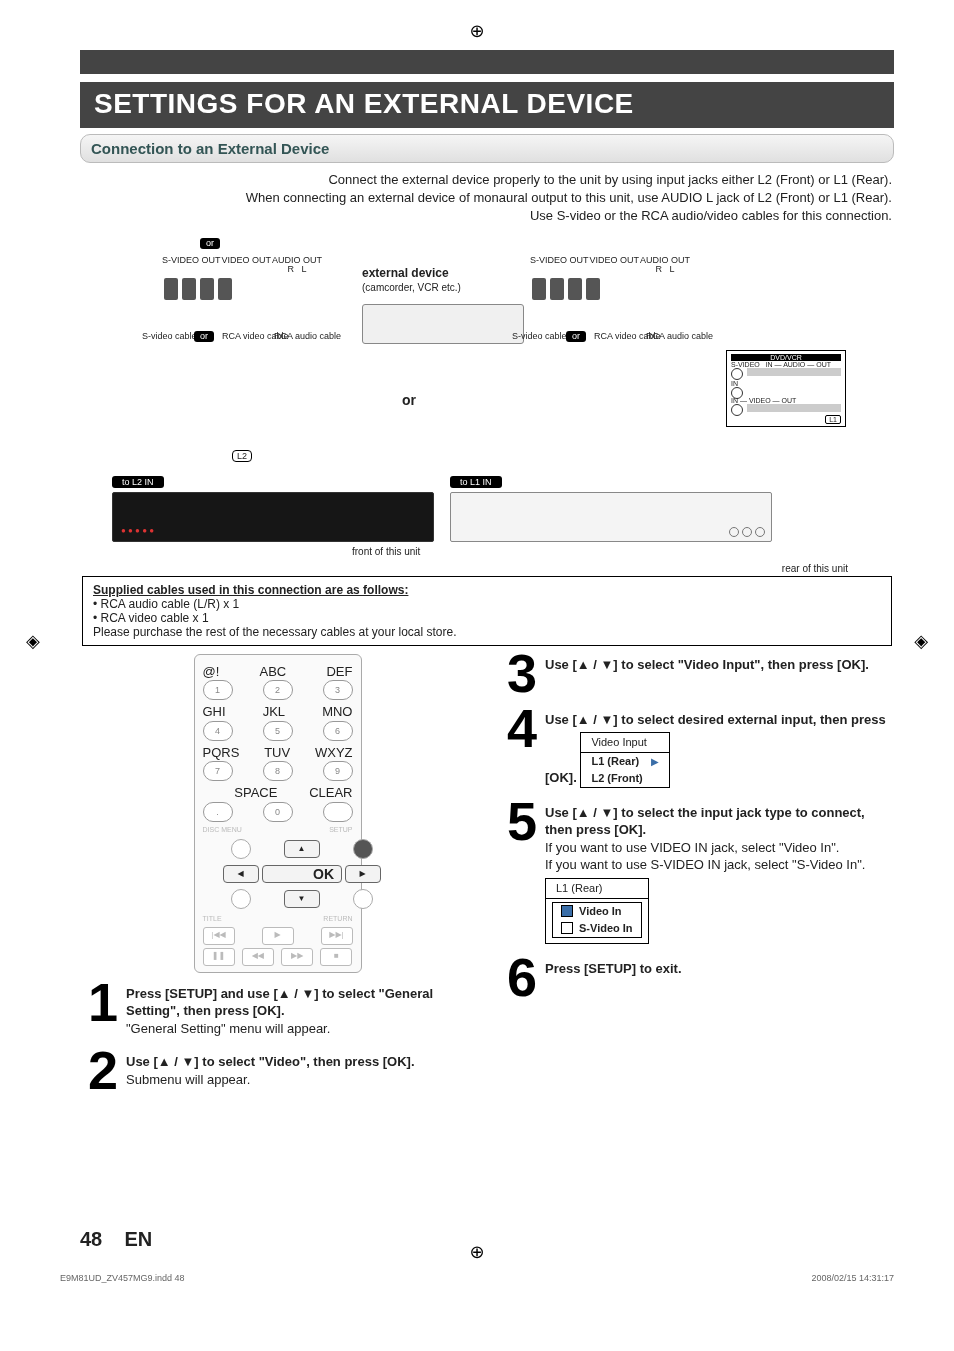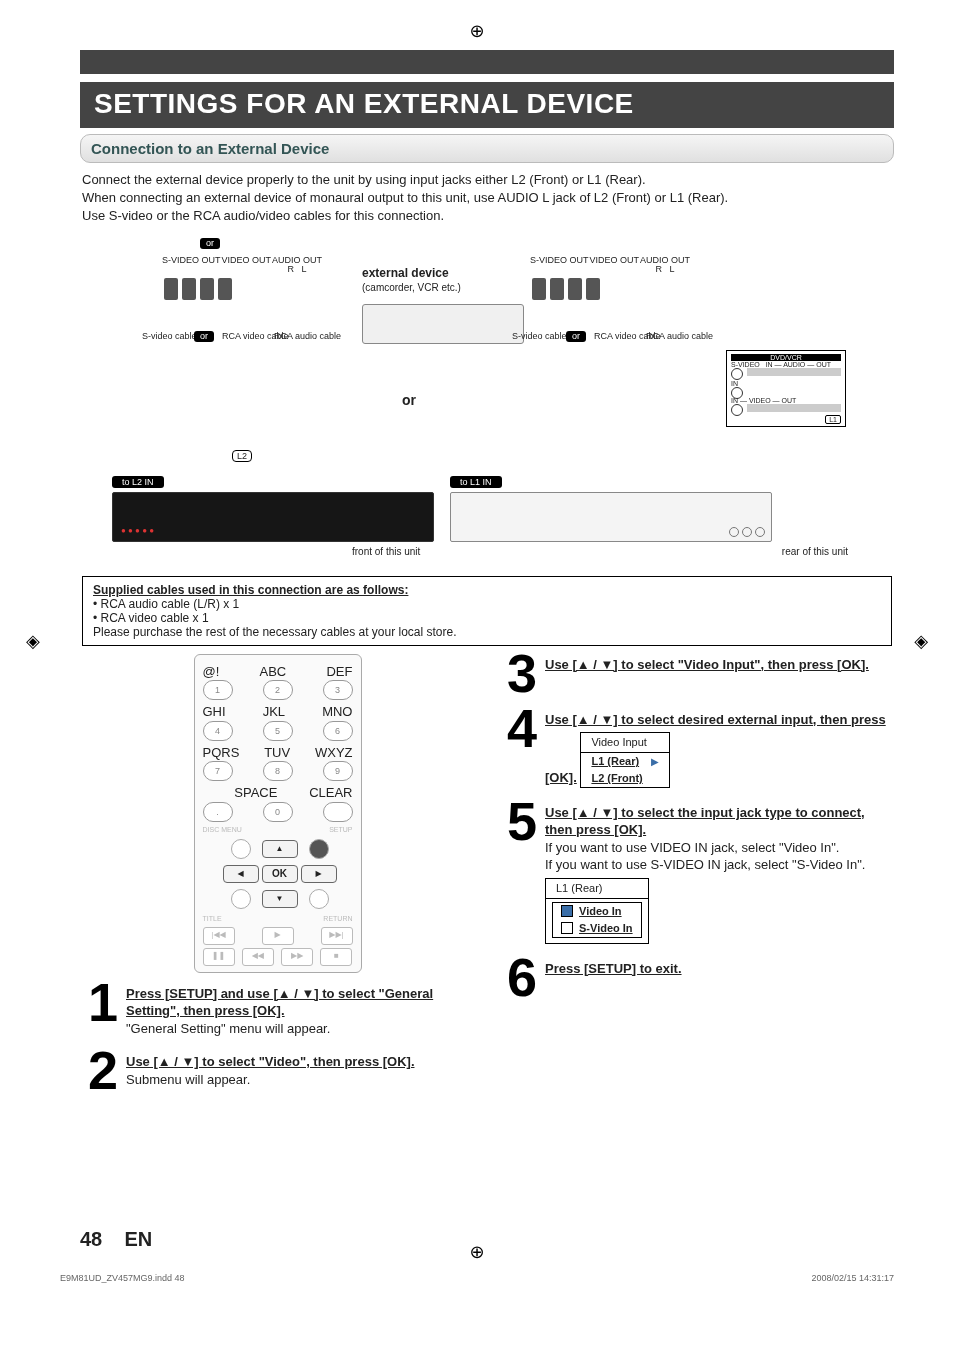--- a/index.html
+++ b/index.html
@@ -47,20 +47,21 @@
     padding: 5px 10px;
     font-weight: bold;
     color: #355;
     font-size: 15px;
     background: linear-gradient(#f5f5f5,#e0e0e0);
   }
   .intro-text {
     font-size: 13px;
     line-height: 1.4;
     margin: 8px 2px 0 2px;
+    text-align: right;
   }
   .diagram-box {
     margin: 6px 2px 4px 2px;
     height: 340px;
     border: 0;
     position: relative;
     box-sizing: border-box;
     padding: 6px 8px;
     font-size: 10px;
   }
@@ -124,40 +125,40 @@
   .remote .nav {
     margin: 4px auto 4px auto; width:110px;
     display:grid; grid-template-columns: repeat(3,1fr); grid-template-rows: repeat(3,22px); gap:3px;
     align-items:center; justify-items:center;
   }
   .remote .pill {
     width:34px; height:16px; border:1px solid #666; border-radius:4px; background:#f3f3f3;
     display:flex;align-items:center;justify-content:center; font-size:8px;
   }
   .remote .circ { width:18px;height:18px;border:1px solid #aaa;border-radius:50%; background:#fff;}
-  .remote .ok { font-weight:bold; font-size:10px;}
+  .remote .ok { font-weight:bold; font-size:14px;padding-left:44px;}
   .remote .trow { display:flex; justify-content:space-between; margin-top:3px;}
   .remote .tbtn { width:30px;height:16px;border:1px solid #bbb;border-radius:3px;background:#fff; font-size:8px; color:#bbb; display:flex;align-items:center;justify-content:center;}
 
   .step {
     display: flex;
     gap: 8px;
     margin-bottom: 12px;
   }
   .step-num {
     font-size: 54px;
     font-weight: 900;
     line-height: 0.8;
     color: #000;
     font-family: "Arial Black", Arial, sans-serif;
     min-width: 38px;
     text-align: right;
   }
   .step-body { padding-top: 4px; }
-  .step-body b { font-weight: bold; text-decoration: underline;}
+  .step-body b { font-weight: bold;}
 
   .menu-box {
     border:1px solid #000;
     font-size: 11px;
     margin-top: 4px;
     display:inline-block;
   }
   .menu-box .hdr { border-bottom:1px solid #000; padding:2px 10px; }
   .menu-box .row { padding:1px 10px; display:flex; gap:6px; align-items:center;}
   .menu-box .row .tri { color:#3a6ea8; font-size:10px;}
@@ -277,21 +278,21 @@
     </div>
     <div class="unit-box" style="left:368px; top:260px; width:320px; height:48px; background:#f4f4f4; border-color:#888;">
       <div style="position:absolute;right:6px;bottom:4px;display:flex;gap:3px;">
         <span style="width:8px;height:8px;border:1px solid #777;border-radius:50%;"></span>
         <span style="width:8px;height:8px;border:1px solid #777;border-radius:50%;"></span>
         <span style="width:8px;height:8px;border:1px solid #777;border-radius:50%;"></span>
       </div>
     </div>
 
     <div class="unit-label" style="left:270px; top:314px;">front of this unit</div>
-    <div class="unit-label" style="right:44px; top:314px;">rear of this unit</div>
+    <div class="unit-label" style="right:44px; top:331px;">rear of this unit</div>
   </div>
 
   <div class="cables-note">
     <span class="u">Supplied cables used in this connection are as follows:</span><br>
     <span>• RCA audio cable (L/R) x 1</span><br>
     <span>• RCA video cable x 1</span><br>
     <span>Please purchase the rest of the necessary cables at your local store.</span>
   </div>
 
   <div class="lower-cols">

